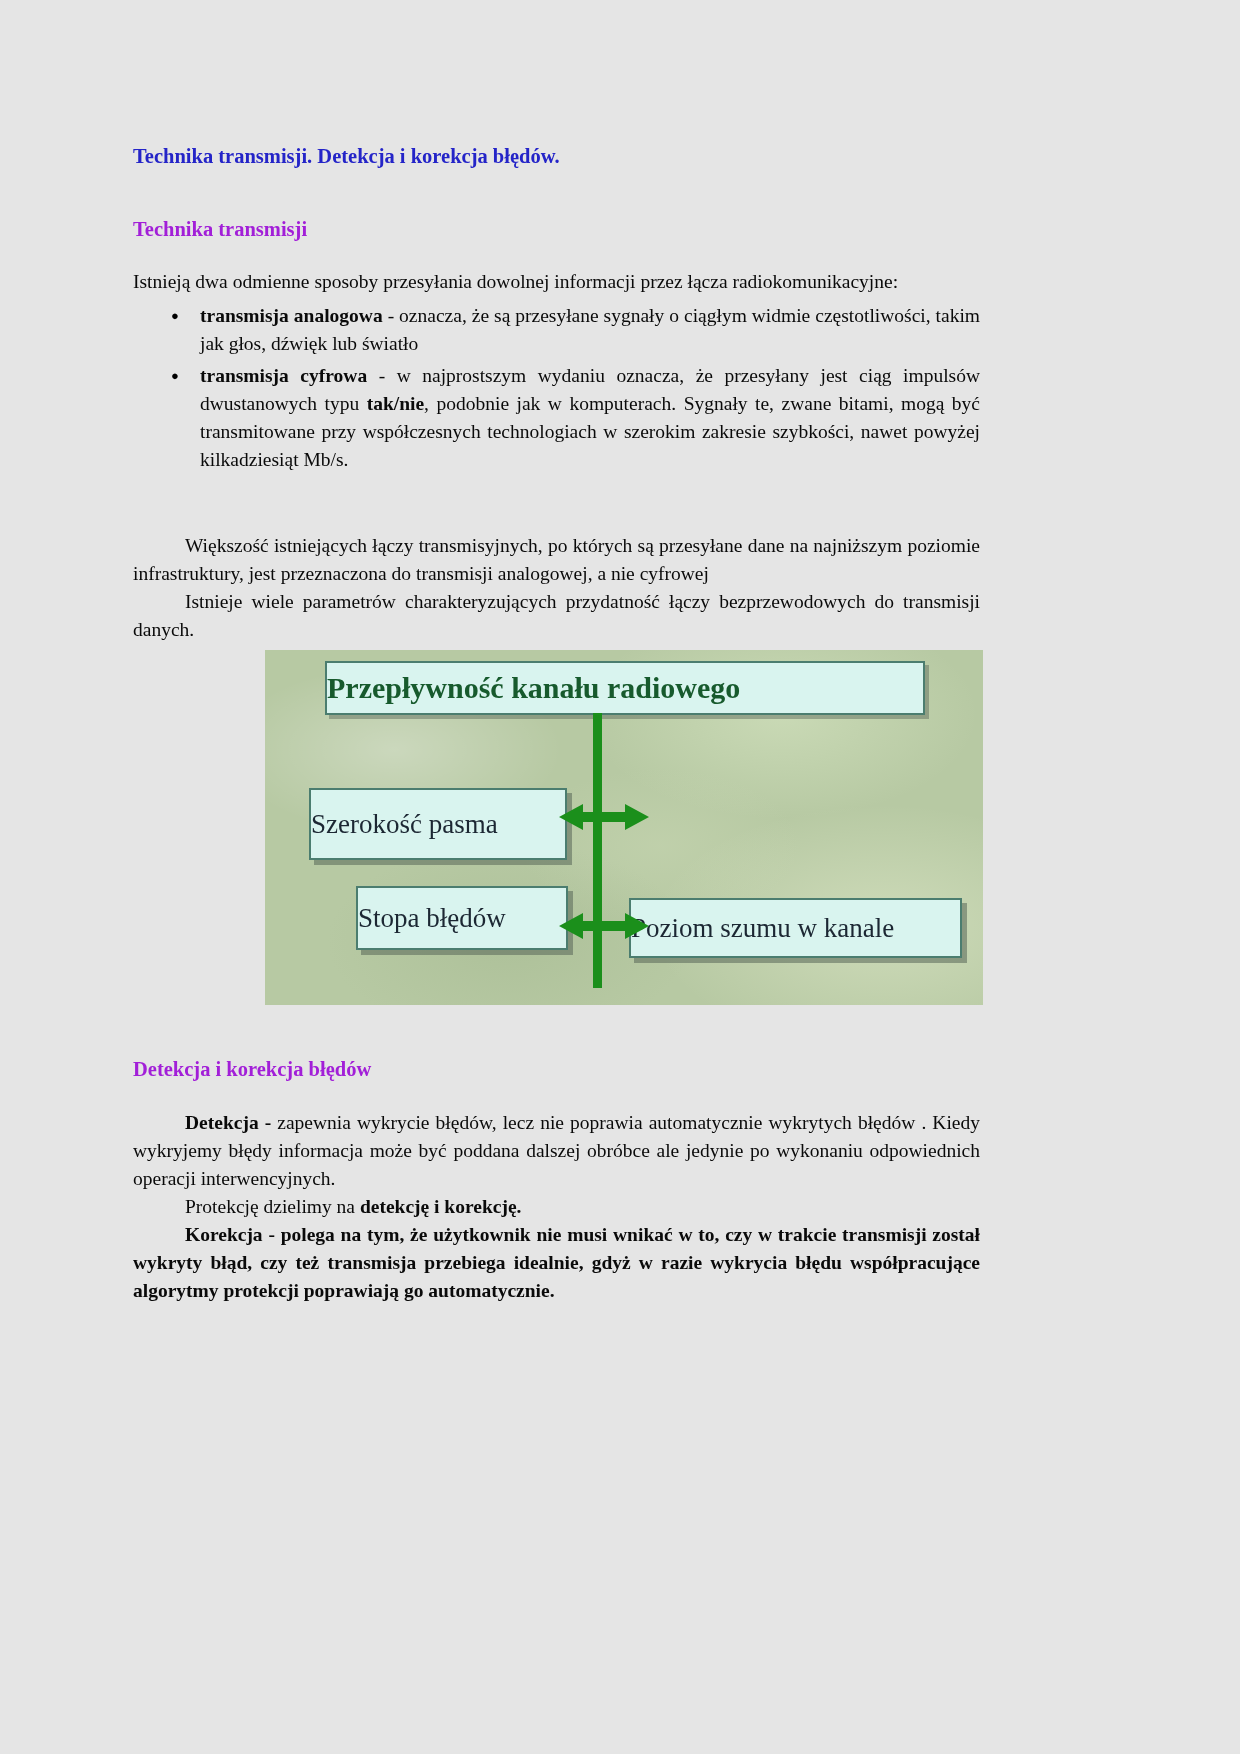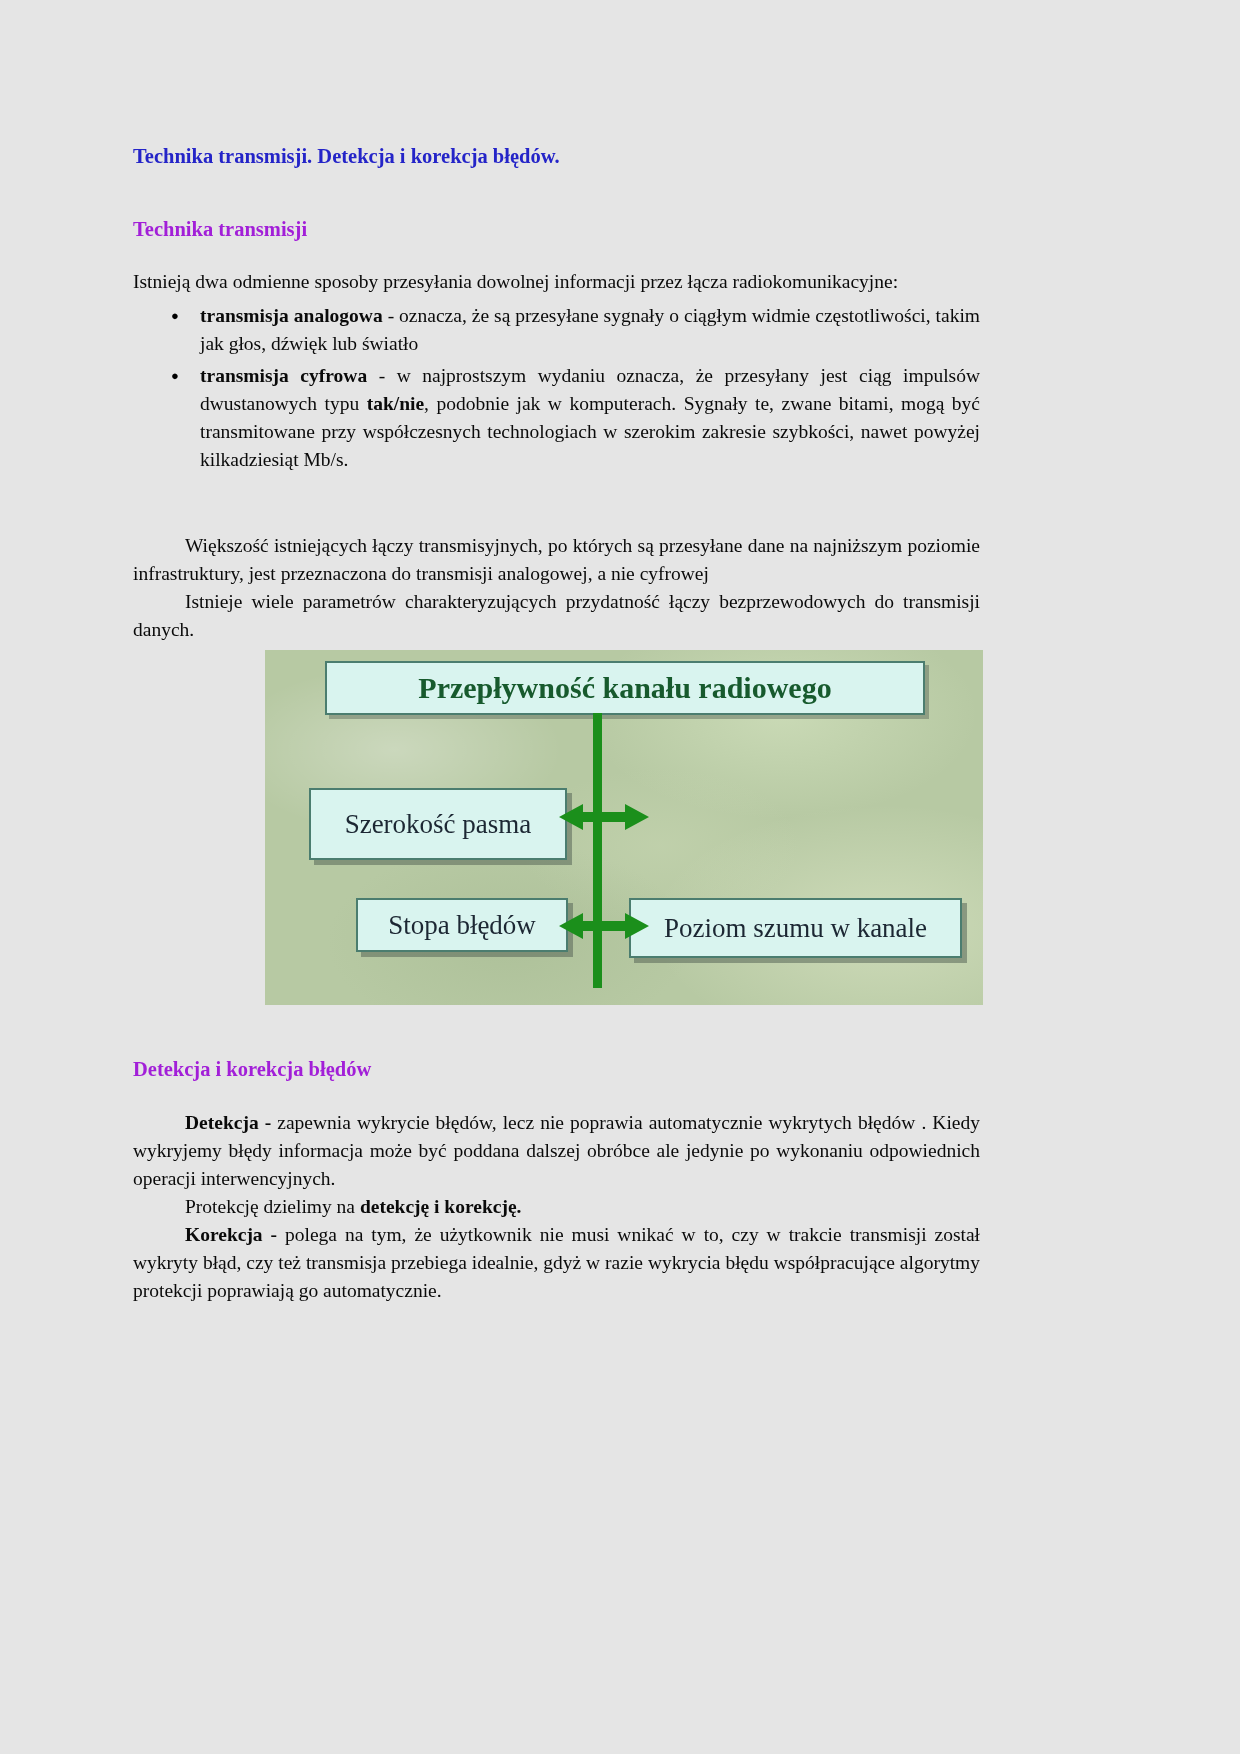--- a/index.html
+++ b/index.html
@@ -49,46 +49,46 @@
       radial-gradient(ellipse 280px 150px at 72% 18%, rgba(224,238,204,0.45), transparent 70%),
       radial-gradient(ellipse 320px 170px at 86% 78%, rgba(240,246,218,0.40), transparent 72%),
       radial-gradient(ellipse 260px 140px at 34% 82%, rgba(166,186,146,0.55), transparent 70%),
       radial-gradient(ellipse 200px 110px at 55% 55%, rgba(204,218,182,0.40), transparent 70%);
   }
   .diag-box {
     position:absolute;
     background:#d9f4ef;
     border:2px solid #4b7d6f;
     box-shadow:5px 5px 0 rgba(88,102,88,0.55);
-    display:flex; align-items:center; justify-content:center;
+    display:flex; align-items:center; justify-content:flex-start;
     box-sizing:border-box;
   }
   .diag-title-box {
     left:60px; top:11px; width:600px; height:54px;
     font-size:30px; font-weight:bold; color:#175a2d;
     box-shadow:4px 4px 0 rgba(88,102,88,0.45);
   }
   .box-side { font-size:27px; color:#1c2733; }
   .box-tl { left:44px;  top:138px; width:258px; height:72px; }
   .box-tr { left:376px; top:138px; width:300px; height:56px; }
-  .box-bl { left:91px;  top:248px; width:212px; height:54px; }
+  .box-bl { left:91px;  top:236px; width:212px; height:64px; }
   .box-br { left:364px; top:248px; width:333px; height:60px; }
   .vline {
     position:absolute; left:328px; top:63px;
     width:9px; height:275px; background:#1b8f1b; z-index:1;
   }
   .harrow { position:absolute; z-index:2; }
   .arrow-row1 { left:294px; top:149px; }
   .arrow-row2 { left:294px; top:258px; }
   
   .para-most { margin:0; }
   .para-params { margin:0; }
   .para-protekcja { margin:0 0 0 0; }
   .para-detekcja { margin:40px 0 0 0; }
-  .para-korekcja { margin:44px 0 0 0; }
+  .para-korekcja { margin:44px 0 0 0;font-weight:bold; }
   .after-heading2 { margin-top:0; }
 </style>
 </head>
 <body>
 
 <div class="page">
 
   <h1 class="doc-title">Technika transmisji. Detekcja i korekcja błędów.</h1>
 
   <h2 class="section-heading">Technika transmisji</h2>

